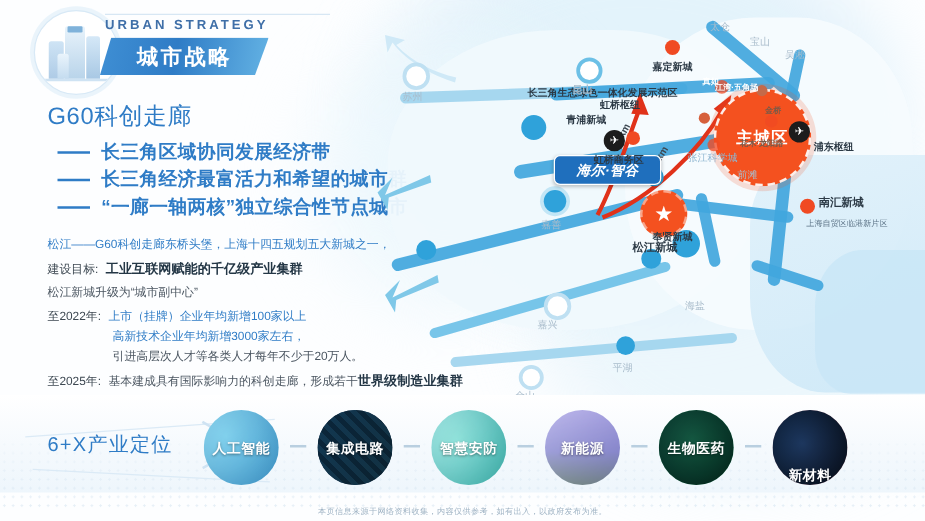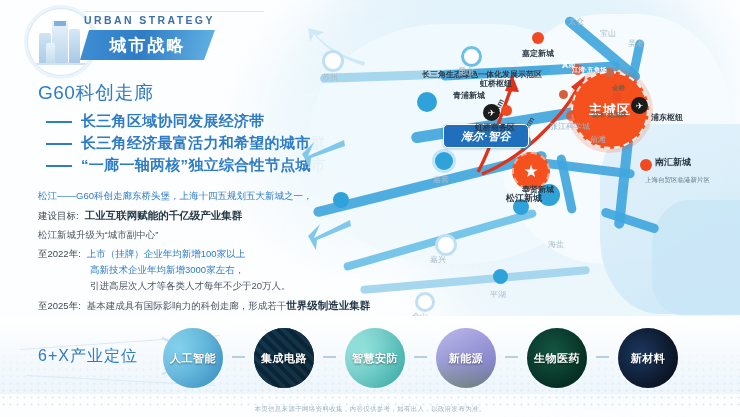--- a/index.html
+++ b/index.html
@@ -393,21 +393,21 @@
     <div class="sep" style="left:505px;"></div>
 
     <div class="ind" style="left:527px;">
       <div class="photo" style="background:
         radial-gradient(circle at 45% 40%,#1f5e58 0%,#0d3b3a 60%,#07201f 100%);"></div>
       <div class="tint" style="background:linear-gradient(120deg,#8ef0ab 0%,#25c15e 100%);opacity:.6;"></div>
       <span class="ilabel">生物医药</span>
     </div>
     <div class="sep" style="left:596px;"></div>
 
-    <div class="ind" style="left:618px;">
+    <div class="ind" style="left:618px;align-items:flex-end;">
       <div class="photo" style="background:
         radial-gradient(circle at 40% 45%,#1d4e86 0%,#0c2542 65%,#05121f 100%);"></div>
       <div class="tint" style="background:linear-gradient(120deg,#ff9d9d 0%,#e23b3b 100%);opacity:.55;"></div>
       <span class="ilabel">新材料</span>
     </div>
 
     <div class="footnote">本页信息来源于网络资料收集，内容仅供参考，如有出入，以政府发布为准。</div>
   </div>
 
 </div>

